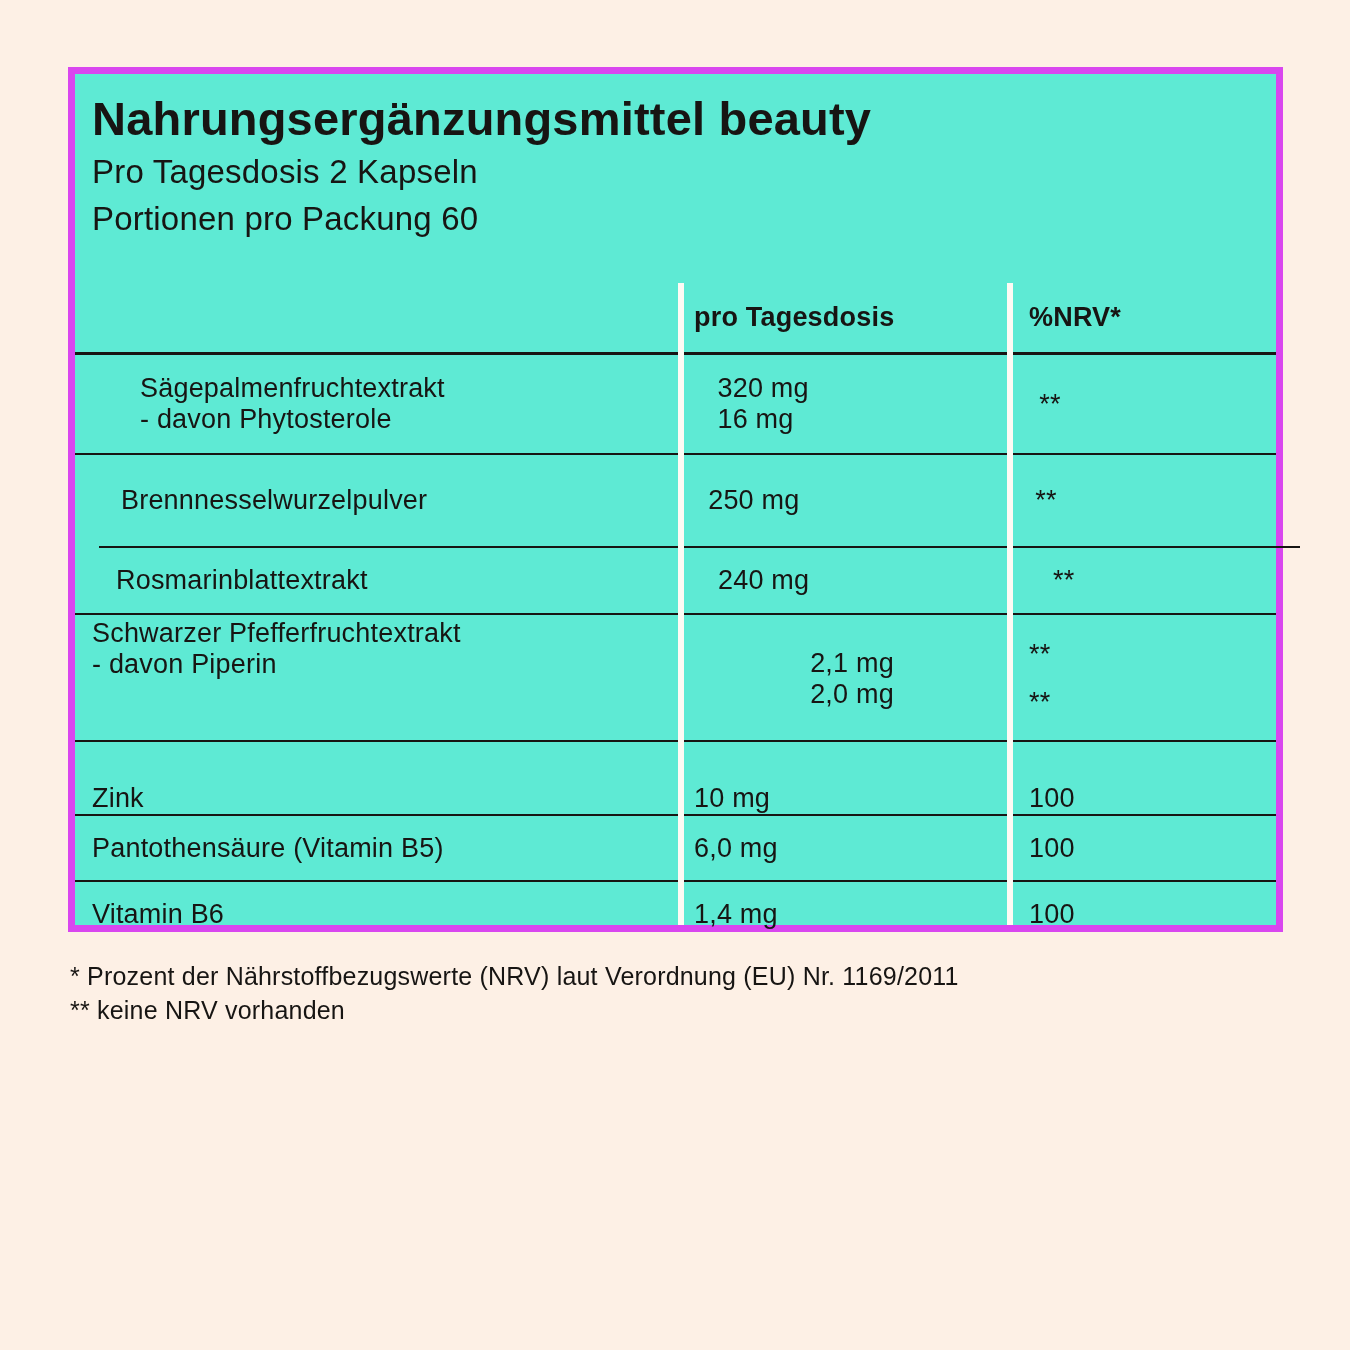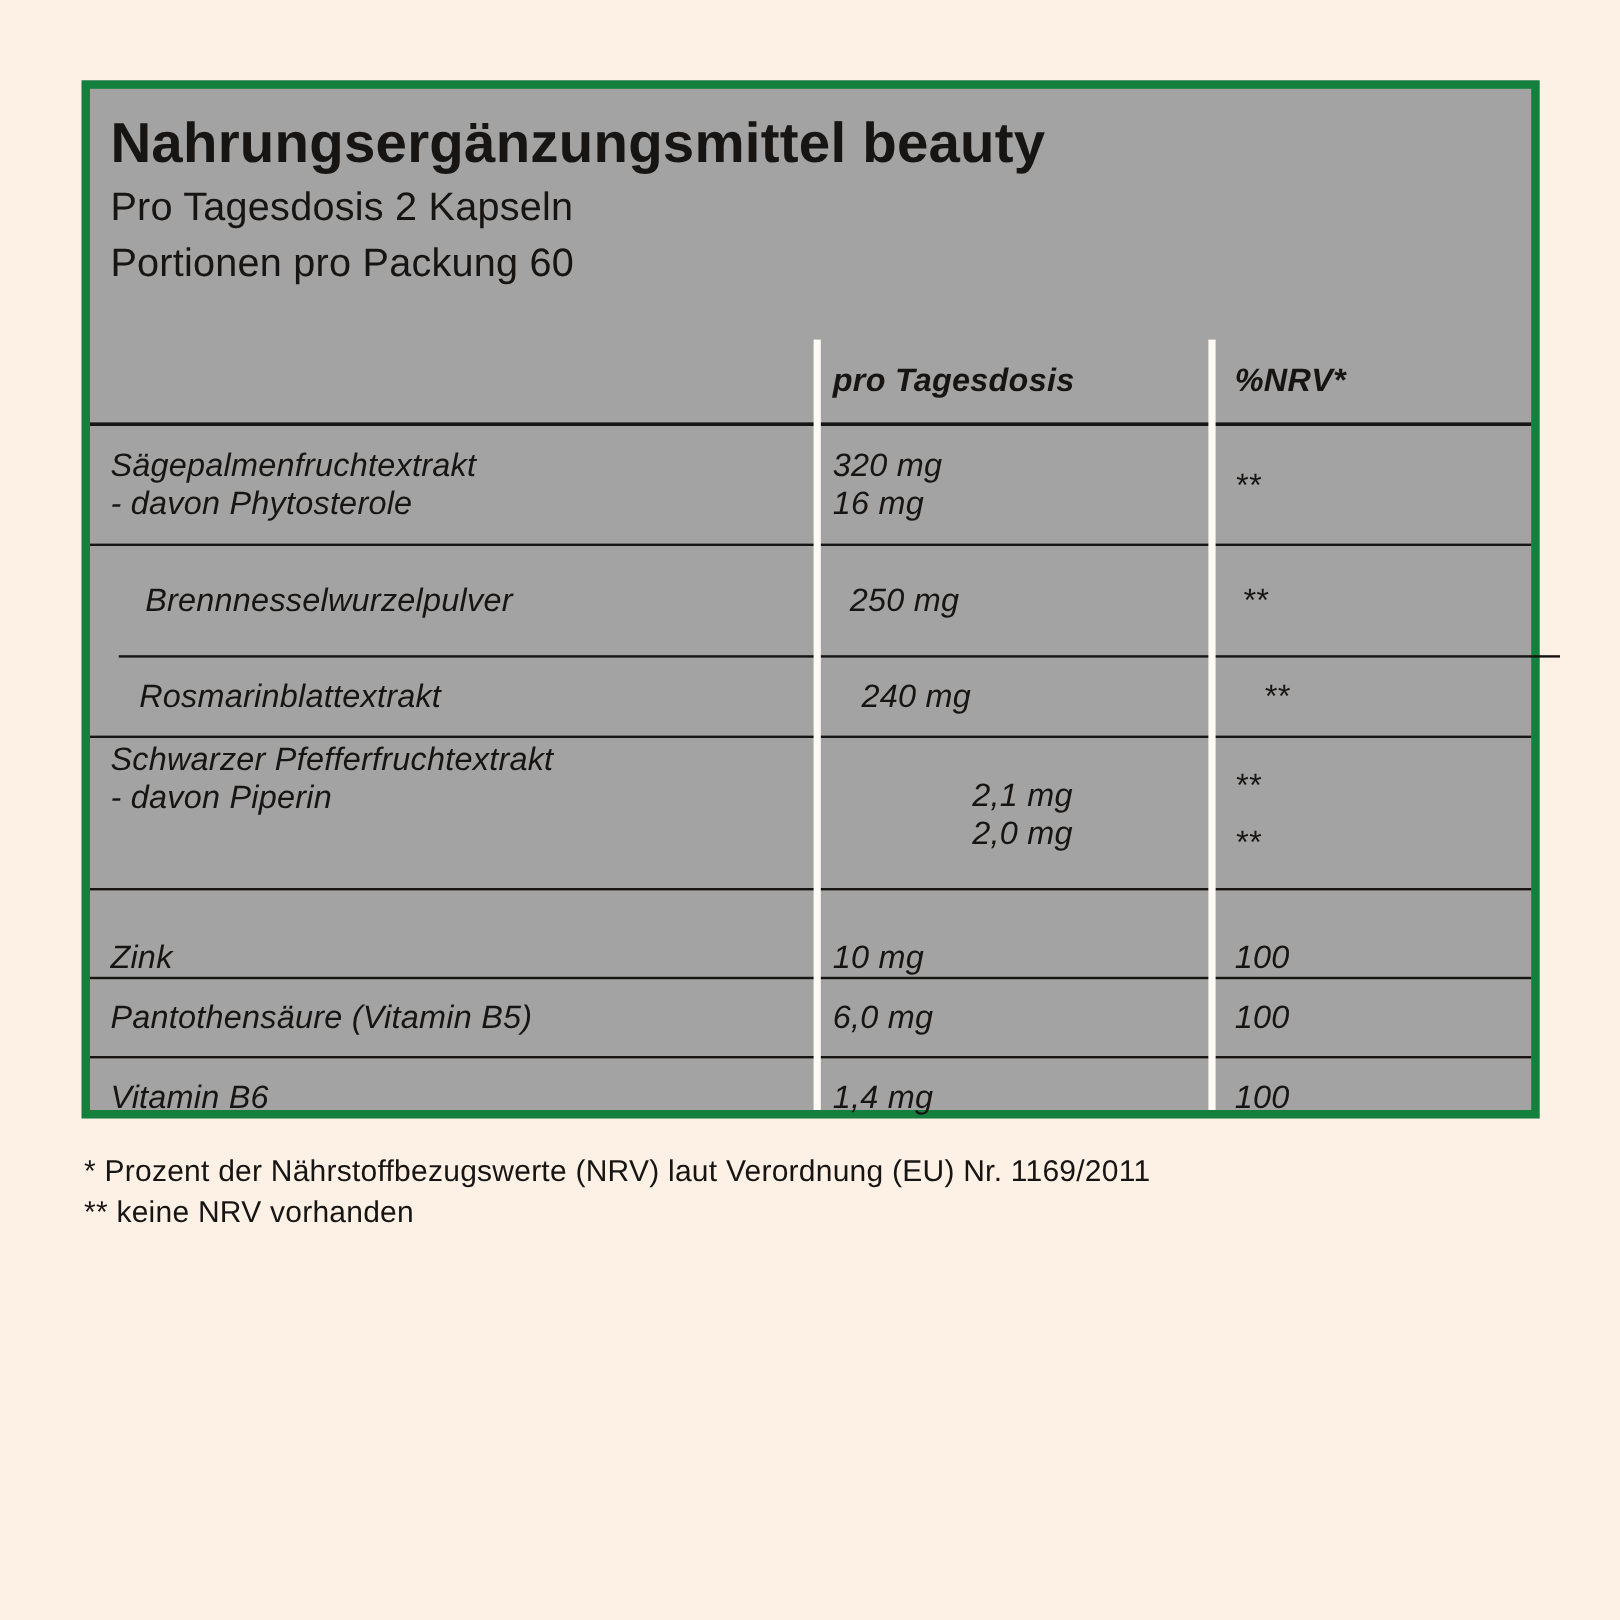--- a/index.html
+++ b/index.html
@@ -8,54 +8,54 @@
     background: #fdf0e5;
     font-family: "Liberation Sans", sans-serif;
     color: #171513;
   }
   .page { position: relative; width: 1350px; height: 1350px; overflow: hidden; }
 
   .panel {
     position: absolute;
     left: 68px; top: 67px;
     width: 1215px; height: 865px;
-    border: 7px solid #15803d;
-    background: #a3a3a3;
+    border: 7px solid #d946ef;
+    background: #5eead4;
   }
 
   .panel-header { height: 209px; padding: 16px 20px 0 17px; }
   .panel-title {
     font-size: 47px;
     font-weight: bold;
     letter-spacing: 0.2px;
     line-height: 58px;
   }
   .panel-sub {
     font-size: 33px;
     font-weight: 400;
     line-height: 47px;
     letter-spacing: 0.2px;
   }
 
-  .facts-table { position: relative; font-style: italic; }
+  .facts-table { position: relative; }
 
   .row { display: flex; width: 100%; }
   .cell {
     display: flex; flex-direction: column; justify-content: center;
     font-size: 27px; line-height: 31px; letter-spacing: 0.2px;
   }
   .c1 { width: 606px; padding-left: 17px; }
   .c2 { width: 329px; padding-left: 13px; }
   .c3 { width: 266px; padding-left: 19px; }
 
   .thead { height: 69px; }
   .thead .cell { font-weight: bold; }
 
   .trow { border-top: 2px solid #171513; }
-  .trow.first { border-top: 3px solid #171513; }
+  .trow.first { border-top: 3px solid #171513; padding-left: 48px; }
   .r1 { height: 101px; }
   .r2 { height: 93px; padding-left: 29px; }
   .r3 { height: 67px; margin-left: 24px; }
   .r4 { height: 127px; }
   .r5 { height: 74px; align-items: flex-end; }
   .r6 { height: 66px; }
   .r7 { height: 67px; }
 
   
   .r4 .cell { justify-content: flex-start; }

